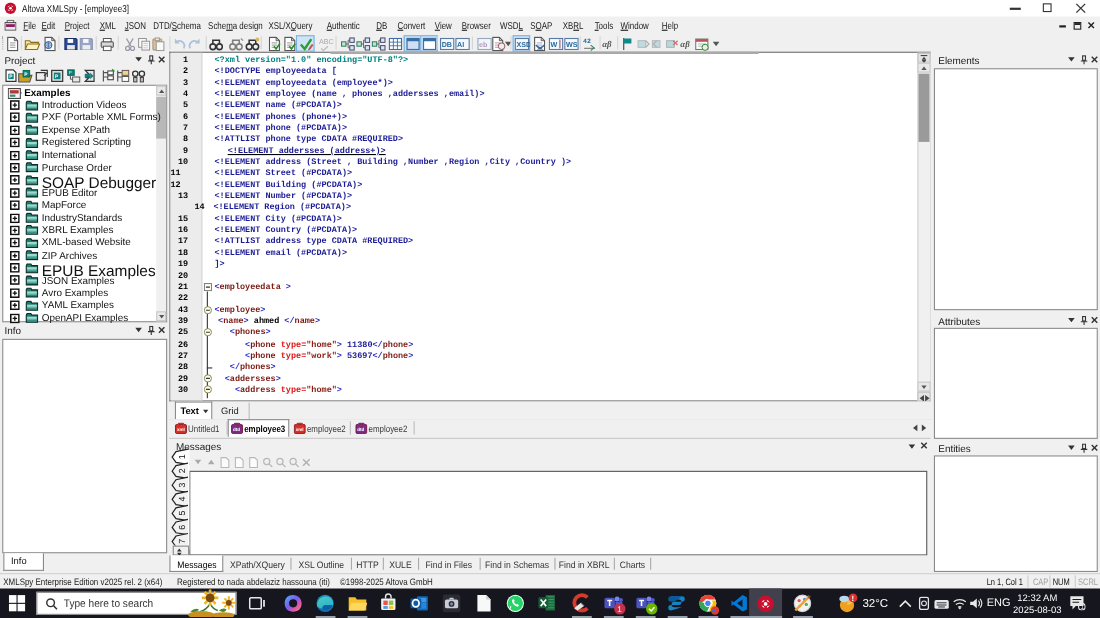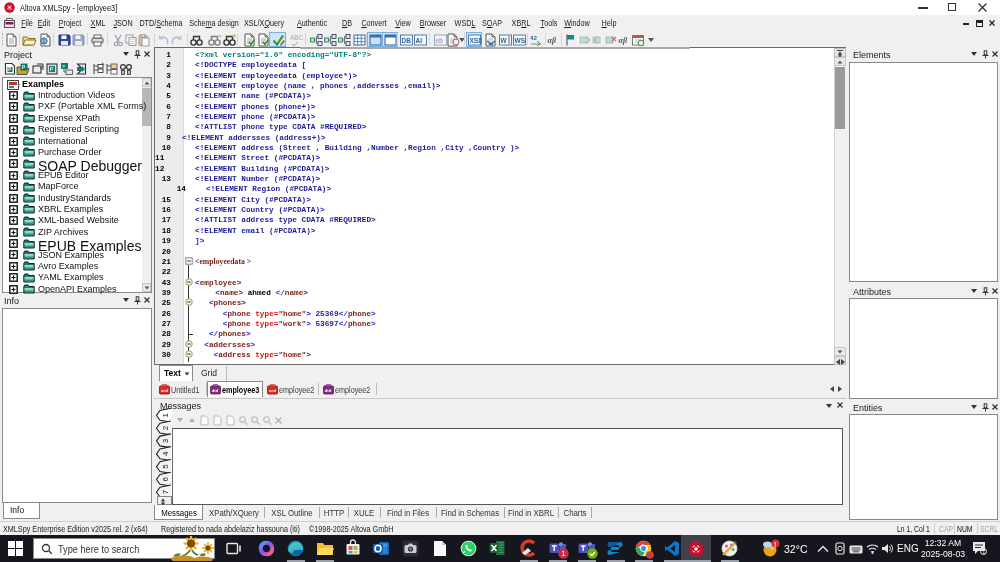--- a/index.html
+++ b/index.html
@@ -609,36 +609,36 @@
 <div class="abs code" style="left:155px;top:339.74px;width:16px;text-align:right;color:#000;">29</div>
 <div class="abs code" style="left:155px;top:350.10px;width:16px;text-align:right;color:#000;">30</div>
 <div class="abs code" style="left:195px;top:49.80px;"><span class="t">&lt;?xml version="1.0" encoding="UTF-8"?&gt;</span></div>
 <div class="abs code" style="left:195px;top:60.16px;"><span class="d">&lt;!DOCTYPE employeedata [</span></div>
 <div class="abs code" style="left:195px;top:70.51px;"><span class="d">&lt;!ELEMENT employeedata (employee*)&gt;</span></div>
 <div class="abs code" style="left:195px;top:80.86px;"><span class="d">&lt;!ELEMENT employee (name , phones ,addersses ,email)&gt;</span></div>
 <div class="abs code" style="left:195px;top:91.22px;"><span class="d">&lt;!ELEMENT name (#PCDATA)&gt;</span></div>
 <div class="abs code" style="left:195px;top:101.58px;"><span class="d">&lt;!ELEMENT phones (phone+)&gt;</span></div>
 <div class="abs code" style="left:195px;top:111.93px;"><span class="d">&lt;!ELEMENT phone (#PCDATA)&gt;</span></div>
 <div class="abs code" style="left:195px;top:122.28px;"><span class="d">&lt;!ATTLIST phone type CDATA #REQUIRED&gt;</span></div>
-<div class="abs code" style="left:182px;top:132.64px;"><span class="d">&lt;!ELEMENT addersses (address+)&gt;</span></div>
+<div class="abs code" style="left:207px;top:132.64px;text-decoration:underline;"><span class="d">&lt;!ELEMENT addersses (address+)&gt;</span></div>
 <div class="abs code" style="left:195px;top:143.00px;"><span class="d">&lt;!ELEMENT address (Street , Building ,Number ,Region ,City ,Country )&gt;</span></div>
 <div class="abs code" style="left:195px;top:153.35px;"><span class="d">&lt;!ELEMENT Street (#PCDATA)&gt;</span></div>
 <div class="abs code" style="left:195px;top:163.70px;"><span class="d">&lt;!ELEMENT Building (#PCDATA)&gt;</span></div>
 <div class="abs code" style="left:195px;top:174.06px;"><span class="d">&lt;!ELEMENT Number (#PCDATA)&gt;</span></div>
-<div class="abs code" style="left:206px;top:184.42px;"><span class="d">&lt;!ELEMENT Region (#PCDATA)&gt;</span></div>
+<div class="abs code" style="left:194px;top:184.42px;"><span class="d">&lt;!ELEMENT Region (#PCDATA)&gt;</span></div>
 <div class="abs code" style="left:195px;top:194.77px;"><span class="d">&lt;!ELEMENT City (#PCDATA)&gt;</span></div>
 <div class="abs code" style="left:195px;top:205.12px;"><span class="d">&lt;!ELEMENT Country (#PCDATA)&gt;</span></div>
 <div class="abs code" style="left:195px;top:215.48px;"><span class="d">&lt;!ATTLIST address type CDATA #REQUIRED&gt;</span></div>
 <div class="abs code" style="left:195px;top:225.83px;"><span class="d">&lt;!ELEMENT email (#PCDATA)&gt;</span></div>
 <div class="abs code" style="left:195px;top:236.19px;"><span class="d">]&gt;</span></div>
-<div class="abs code" style="left:195px;top:256.90px;font-family:Liberation Serif, serif;"><span class="b">&lt;</span><span class="e">employeedata </span><span class="b">&gt;</span></div>
+<div class="abs code" style="left:195px;top:256.90px;"><span class="b">&lt;</span><span class="e">employeedata </span><span class="b">&gt;</span></div>
 <div class="abs code" style="left:195px;top:277.61px;"><span class="b">&lt;</span><span class="e">employee</span><span class="b">&gt;</span></div>
-<div class="abs code" style="left:206px;top:287.97px;">  <span class="b">&lt;</span><span class="e">name</span><span class="b">&gt;</span><span class="c"> ahmed </span><span class="b">&lt;/</span><span class="e">name</span><span class="b">&gt;</span></div>
+<div class="abs code" style="left:189px;top:287.97px;">  <span class="b">&lt;</span><span class="e">name</span><span class="b">&gt;</span><span class="c"> ahmed </span><span class="b">&lt;/</span><span class="e">name</span><span class="b">&gt;</span></div>
 <div class="abs code" style="left:195px;top:298.32px;">   <span class="b">&lt;</span><span class="e">phones</span><span class="b">&gt;</span></div>
-<div class="abs code" style="left:195px;top:308.68px;">      <span class="b">&lt;</span><span class="e">phone </span><span class="a">type</span><span class="a">=</span><span class="v">"home"</span><span class="b">&gt;</span><span class="n"> 25369</span><span class="b">&lt;/</span><span class="e">phone</span><span class="b">&gt;</span></div>
+<div class="abs code" style="left:195px;top:308.68px;">      <span class="b">&lt;</span><span class="e">phone </span><span class="a">type</span><span class="a">=</span><span class="v">"home"</span><span class="b">&gt;</span><span class="n"> 11380</span><span class="b">&lt;/</span><span class="e">phone</span><span class="b">&gt;</span></div>
 <div class="abs code" style="left:195px;top:319.03px;">      <span class="b">&lt;</span><span class="e">phone </span><span class="a">type</span><span class="a">=</span><span class="v">"work"</span><span class="b">&gt;</span><span class="n"> 53697</span><span class="b">&lt;/</span><span class="e">phone</span><span class="b">&gt;</span></div>
 <div class="abs code" style="left:195px;top:329.39px;">   <span class="b">&lt;/</span><span class="e">phones</span><span class="b">&gt;</span></div>
 <div class="abs code" style="left:195px;top:339.74px;">  <span class="b">&lt;</span><span class="e">addersses</span><span class="b">&gt;</span></div>
 <div class="abs code" style="left:195px;top:350.10px;">    <span class="b">&lt;</span><span class="e">address </span><span class="a">type</span><span class="a">=</span><span class="v">"home"</span><span class="b">&gt;</span></div>
 <div class="abs" style="left:188px;top:265px;width:1px;height:97px;background:#333"></div>
 <svg class="abs" style="left:184.5px;top:257.0px" width="8" height="8">
     <rect x="0.8" y="0.8" width="6.4" height="6.4" fill="#fdfdf0" stroke="#777" stroke-width="0.9"></rect>
     <path d="M2.2 4 h3.6" stroke="#333" stroke-width="1"></path>
   </svg>
 <svg class="abs" style="left:184.5px;top:277.7px" width="8" height="8">

